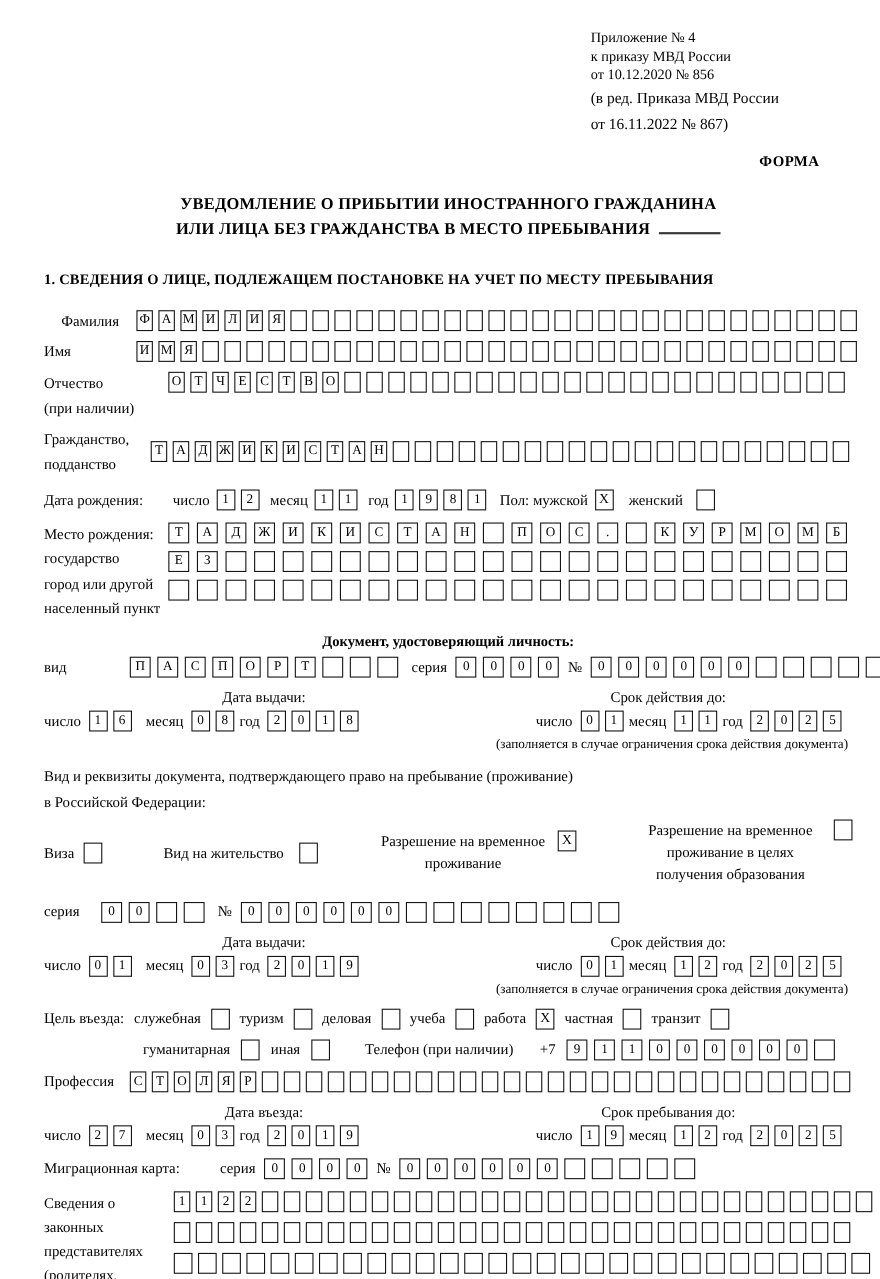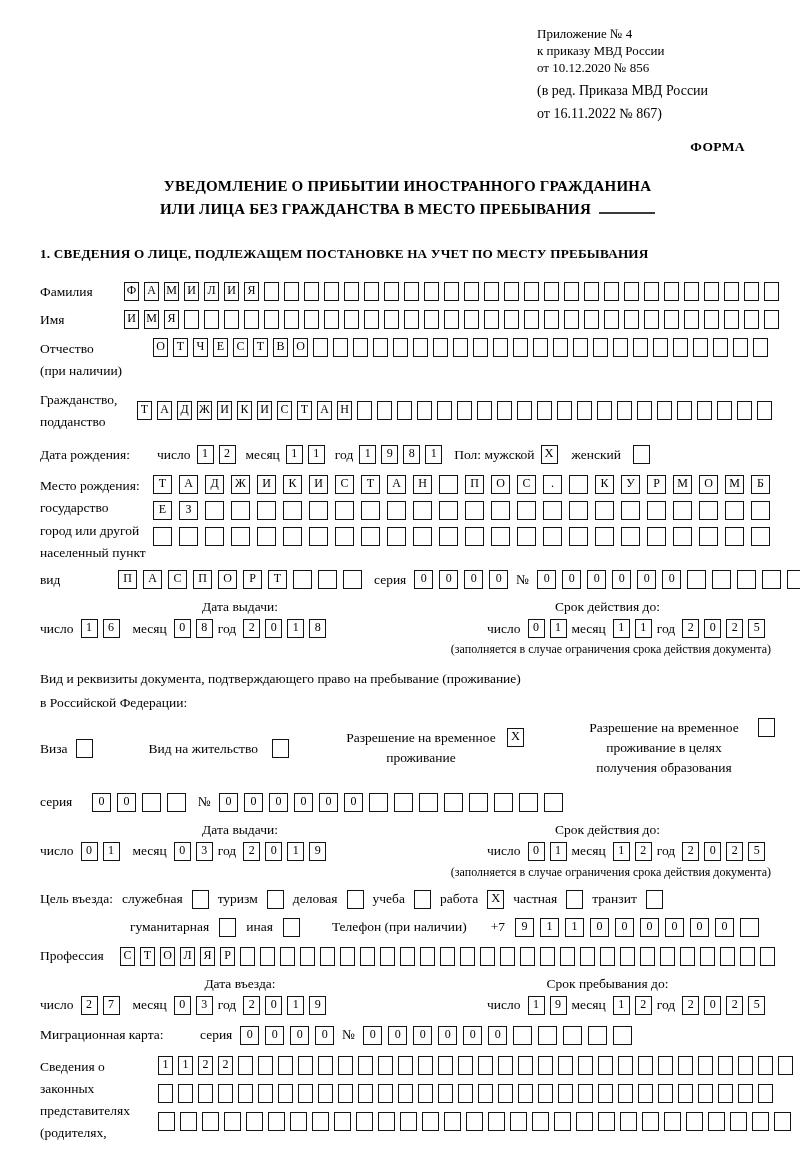--- a/index.html
+++ b/index.html
@@ -66,21 +66,21 @@
   <div class="forma">ФОРМА</div>
 
   <div class="title">
     <div>УВЕДОМЛЕНИЕ О ПРИБЫТИИ ИНОСТРАННОГО ГРАЖДАНИНА</div>
     <div><span>ИЛИ ЛИЦА БЕЗ ГРАЖДАНСТВА В МЕСТО ПРЕБЫВАНИЯ</span><span class="title-underline"></span></div>
   </div>
 
   <div class="sec-heading">1. СВЕДЕНИЯ О ЛИЦЕ, ПОДЛЕЖАЩЕМ ПОСТАНОВКЕ НА УЧЕТ ПО МЕСТУ ПРЕБЫВАНИЯ</div>
 
   <div class="frow" style="margin-top:20px;">
-    <span class="flabel" style="width:84px;">Фамилия</span>
+    <span class="flabel" style="width:84px;text-align:center;">Фамилия</span>
     <div class="cellrow">
         <span class="cell">Ф</span>
         <span class="cell">А</span>
         <span class="cell">М</span>
         <span class="cell">И</span>
         <span class="cell">Л</span>
         <span class="cell">И</span>
         <span class="cell">Я</span>
         <span class="cell"></span>
         <span class="cell"></span>
@@ -338,20 +338,21 @@
           <span class="cell"></span>
           <span class="cell"></span>
           <span class="cell"></span>
           <span class="cell"></span>
           <span class="cell"></span>
           <span class="cell"></span>
         </div>
     </div>
   </div>
 
+  <div class="center-bold">Документ, удостоверяющий личность:</div>
 
   <div class="frow" style="margin-top:6px;">
     <span class="flabel" style="width:78px;">вид</span>
     <div class="cellrow" style="--cw:19px; gap:6px;">
         <span class="cell">П</span>
         <span class="cell">А</span>
         <span class="cell">С</span>
         <span class="cell">П</span>
         <span class="cell">О</span>
         <span class="cell">Р</span>
@@ -557,21 +558,21 @@
         <span class="cell">0</span>
         <span class="cell">0</span>
         <span class="cell">0</span>
         <span class="cell">0</span>
         <span class="cell">0</span>
         <span class="cell">0</span>
         <span class="cell"></span>
       </div>
   </div>
 
-  <div class="frow" style="margin-top:10px;justify-content:space-between;">
+  <div class="frow" style="margin-top:10px;">
     <span class="flabel" style="width:78px;">Профессия</span>
     <div class="cellrow">
         <span class="cell">С</span>
         <span class="cell">Т</span>
         <span class="cell">О</span>
         <span class="cell">Л</span>
         <span class="cell">Я</span>
         <span class="cell">Р</span>
         <span class="cell"></span>
         <span class="cell"></span>

